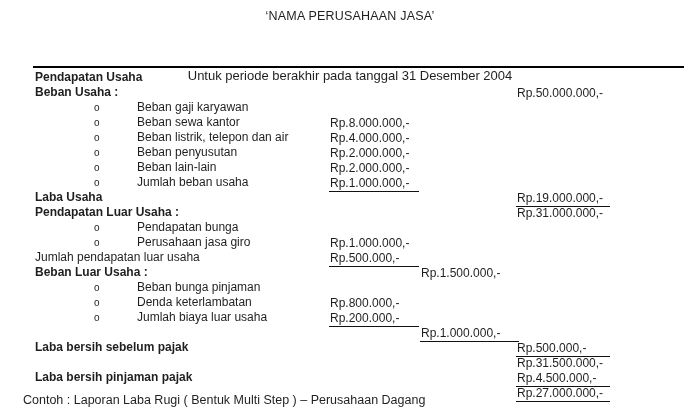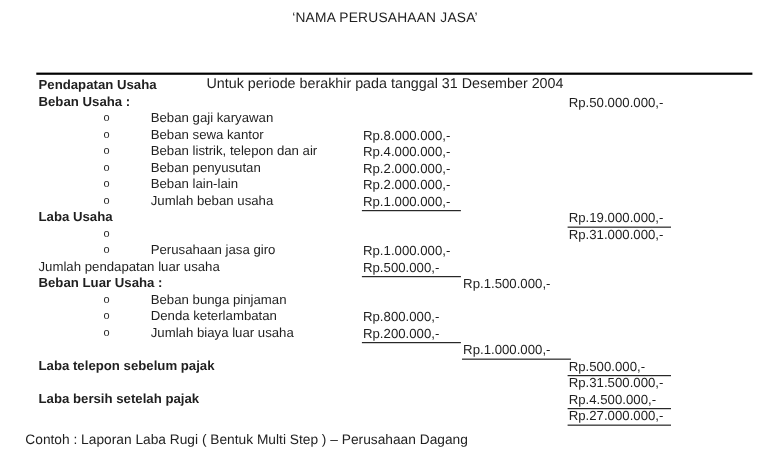--- a/index.html
+++ b/index.html
@@ -108,22 +108,26 @@
           <span>19.000.000,-</span>
         </span>
       </div>
       <div class="row bold">
         <span class="label">Laba Usaha</span>
         <span class="amount total">
           <span>Rp.</span>
           <span>31.000.000,-</span>
         </span>
       </div>
-      <div class="row bulleted">
-        <span class="bullet">o</span>
+      <div class="row bold">
+        <span class="label">Pendapatan Luar Usaha :</span>
+      </div>
+      <div class="row bulleted">
+        <span class="bullet">o</span>
+        <span class="label">Pendapatan bunga</span>
         <span class="amount detail">
           <span>Rp.</span>
           <span>1.000.000,-</span>
         </span>
       </div>
       <div class="row bulleted">
         <span class="bullet">o</span>
         <span class="label">Perusahaan jasa giro</span>
         <span class="amount detail u">
           <span>Rp.</span>
@@ -164,34 +168,34 @@
           <span>1.000.000,-</span>
         </span>
       </div>
       <div class="row">
         <span class="amount total u">
           <span>Rp.</span>
           <span>500.000,-</span>
         </span>
       </div>
       <div class="row bold">
-        <span class="label">Laba telepon sebelum pajak</span>
+        <span class="label">Laba bersih sebelum pajak</span>
         <span class="amount total">
           <span>Rp.</span>
           <span>31.500.000,-</span>
         </span>
       </div>
       <div class="row">
         <span class="amount total u">
           <span>Rp.</span>
           <span>4.500.000,-</span>
         </span>
       </div>
       <div class="row bold">
-        <span class="label">Laba bersih setelah pajak</span>
+        <span class="label">Laba bersih pinjaman pajak</span>
         <span class="amount total u">
           <span>Rp.</span>
           <span>27.000.000,-</span>
         </span>
       </div>
     </div>
 
   <div class="footer">Contoh : Laporan Laba Rugi ( Bentuk Multi Step ) – Perusahaan Dagang</div>
 
 </div>

